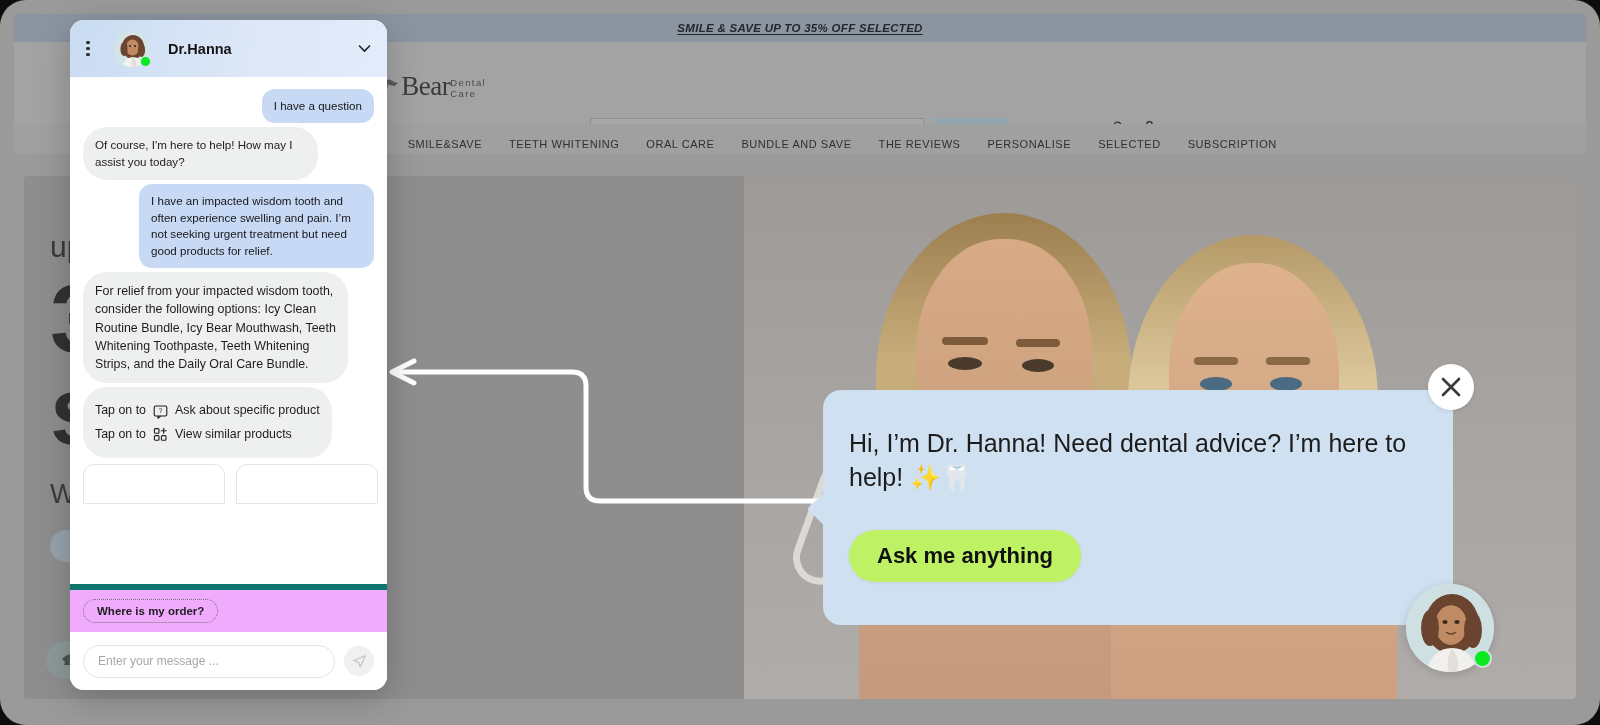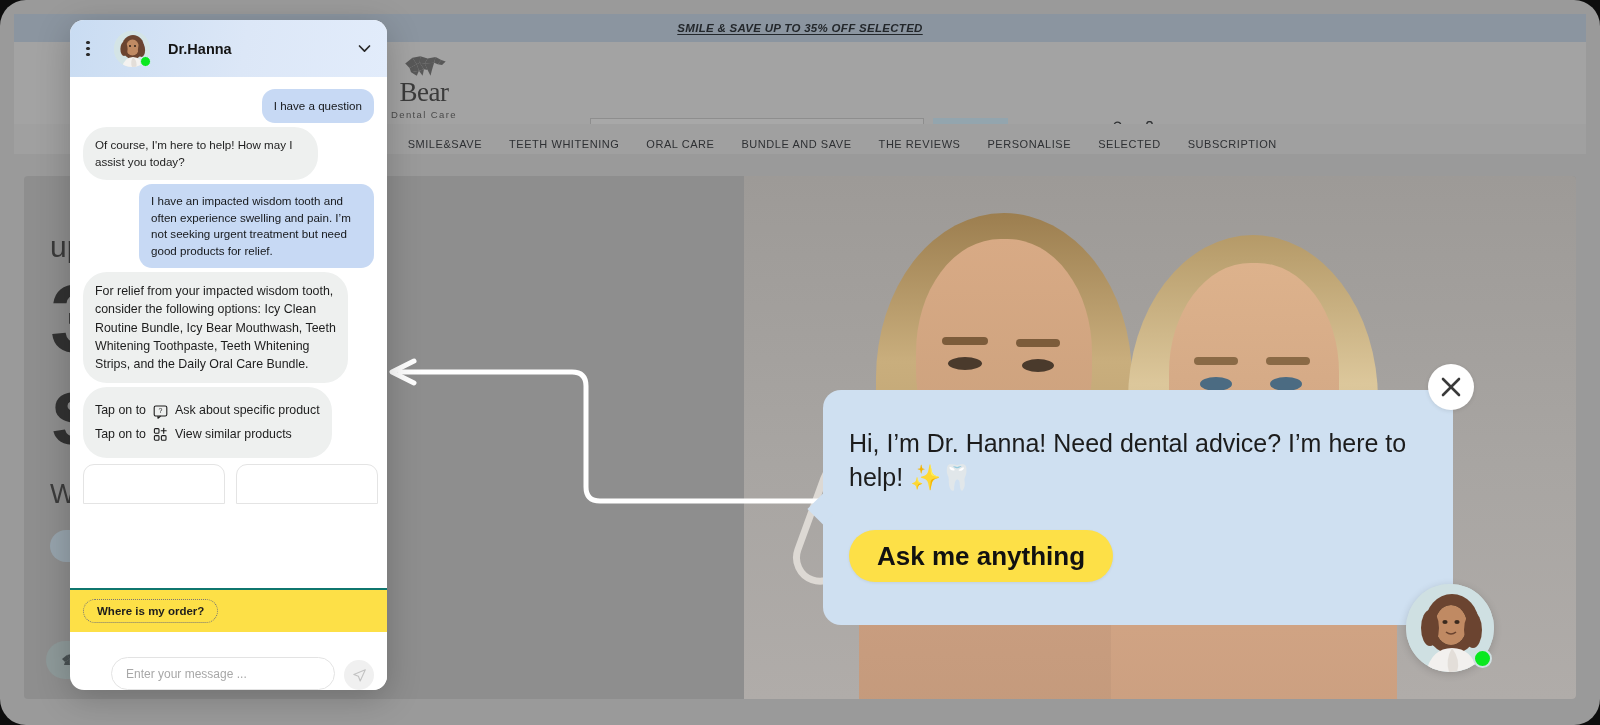--- a/index.html
+++ b/index.html
@@ -38,21 +38,21 @@
 
   
   .site-header {
     position: absolute; top: 42px; left: 14px; right: 14px; height: 82px;
     background: #a3a3a3;
     display: flex; align-items: center;
   }
   .logo-wrap {
     position: absolute; left: 345px; top: 10px;
     width: 130px; height: 68px;
-    display: flex; flex-direction: column; align-items: center; justify-content: center;
+    display: flex; flex-direction: row; align-items: center; justify-content: center;
   }
   .logo-bear { width: 72px; height: 36px; opacity: .85; }
   .logo-name {
     font-size: 27px; color: #3b3b3b; letter-spacing: -.5px; line-height: 1;
     font-family: "Liberation Serif", serif; margin-top: 1px;
   }
   .logo-sub {
     font-size: 9.5px; color: #4a4a4a; letter-spacing: 1.4px; margin-top: 3px;
   }
 
@@ -176,21 +176,21 @@
     width: 22px; height: 22px; background: #cfe0f1; transform: rotate(45deg);
   }
   .greet-text {
     font-size: 25px; line-height: 1.36; color: #1c1c1c; font-weight: 400;
     position: relative;
   }
   .greet-cta {
     margin-top: 36px;
     display: inline-flex; align-items: center; justify-content: center;
     height: 52px; padding: 0 28px; border-radius: 26px;
-    background: #fde047; color: #111; font-size: 26px; font-weight: 700;
+    background: #bef264; color: #111; font-size: 22px; font-weight: 700;
     border: 0; cursor: pointer; font-family: "Liberation Sans", sans-serif;
     box-shadow: 0 1px 3px rgba(0,0,0,.07);
   }
 
   .close-btn {
     position: absolute; left: 1428px; top: 364px;
     width: 46px; height: 46px; border-radius: 50%;
     background: #fff; border: 0; cursor: pointer;
     display: flex; align-items: center; justify-content: center;
     z-index: 22; box-shadow: 0 1px 4px rgba(0,0,0,.10);
@@ -258,32 +258,32 @@
   .msg.tap { max-width: 265px; padding: 12px; }
   .tap-row { display: flex; align-items: center; gap: 7px; font-size: 12.4px; color: #1d1d1d; line-height: 1.9; }
   .tap-row .tapicon { width: 15px; height: 15px; flex: 0 0 15px; }
   .prod-strip { display: flex; gap: 11px; margin-top: 2px; }
   .prod-card {
     width: 142px; height: 40px; border: 1px solid #e4e4e4;
     border-radius: 11px 11px 0 0; background: #fff; flex: 0 0 auto;
   }
 
   .chat-suggest {
-    flex: 0 0 auto; background: #fde047; padding: 9px 13px 9px 13px;
-    border-top: 2px solid #0f766e;
+    flex: 0 0 auto; background: #f0abfc; padding: 9px 13px 9px 13px;
+    border-top: 6px solid #0f766e;
   }
   .suggest-chip {
     display: inline-flex; align-items: center; height: 24px; padding: 0 13px;
     border: 1.3px dotted #767676; border-radius: 13px;
     font-size: 11.5px; font-weight: 700; color: #1d1d1d; background: transparent;
     cursor: pointer; font-family: "Liberation Sans", sans-serif;
   }
   .chat-input-row {
     flex: 0 0 auto; height: 58px; background: #fff;
-    display: flex; align-items: flex-end; gap: 9px; padding: 0 13px; margin-left: 28px;
+    display: flex; align-items: center; gap: 9px; padding: 0 13px;
   }
   .chat-input {
     flex: 1; height: 33px; border: 1px solid #e3e3e3; border-radius: 18px;
     padding: 0 14px; font-size: 12px; color: #333; outline: none;
     font-family: "Liberation Sans", sans-serif; background: #fff;
   }
   .chat-input::placeholder { color: #a8a8a8; }
   .send-btn {
     width: 30px; height: 30px; border-radius: 50%; background: #f0f0f0;
     border: 0; cursor: pointer; display: flex; align-items: center; justify-content: center;

